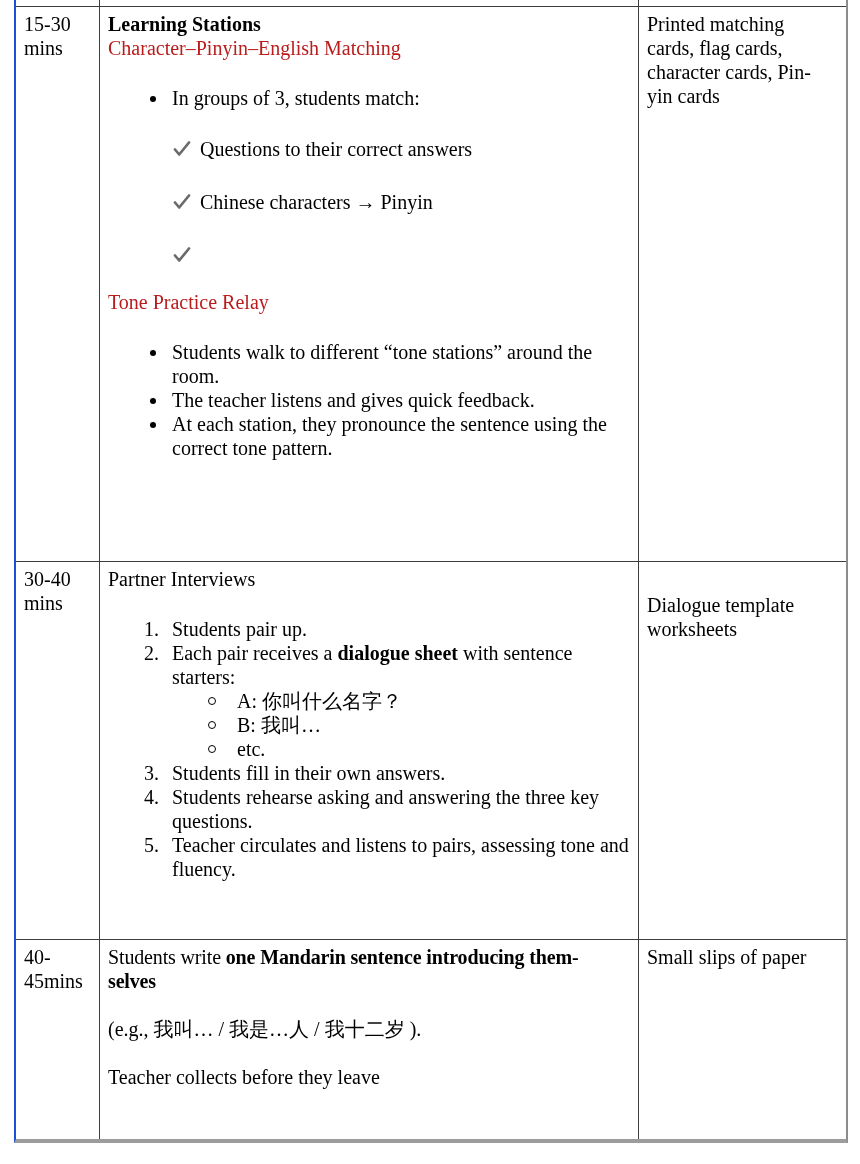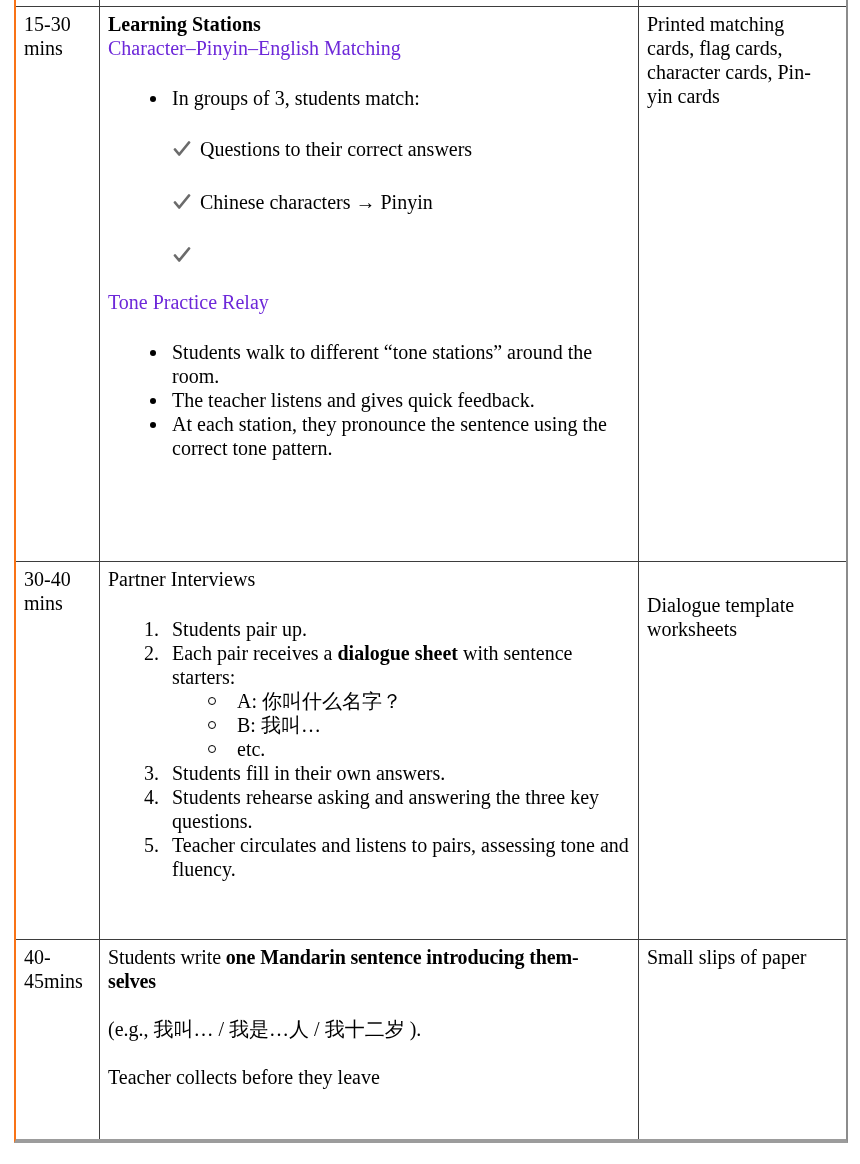--- a/index.html
+++ b/index.html
@@ -2,39 +2,39 @@
 <html><head>
 <meta charset="utf-8">
 <style>
   * { margin:0; padding:0; box-sizing:border-box; }
   html,body { width:860px; height:1164px; background:#ffffff; }
   body { font-family:"Liberation Serif","DejaVu Serif",serif; font-size:20px; line-height:24px; color:#000; position:relative; }
 
   .lesson-table {
     position:absolute; left:14px; top:0;
     width:834px;
-    border-left:2px solid #f97316;
+    border-left:2px solid #1d4ed8;
     border-right:2px solid #8c8c8c;
     border-bottom:4px solid #9c9c9c;
     background:#fff;
   }
   .row { display:grid; grid-template-columns:84px 539px 1fr; border-bottom:1px solid #3d3d3d; }
   .row:last-child { border-bottom:none; }
   .row-sliver { height:7px; }
   .row-1 { height:555px; }
   .row-2 { height:378px; }
   .row-3 { height:199px; }
 
   .cell { padding:5px 6px 0 8px; overflow:hidden; }
   .cell-time, .cell-activity { border-right:1px solid #3d3d3d; }
   .cell-materials { padding-right:16px; }
   .pre { white-space:pre-line; }
 
   .bold { font-weight:bold; }
-  .green { color:#6d28d9; }
+  .green { color:#b91c1c; }
 
   .mb26 { margin-bottom:26px; }
   .mb27 { margin-bottom:27px; }
   .mb29 { margin-bottom:29px; }
   .mb24 { margin-bottom:24px; }
   .mt26 { margin-top:26px; }
 
   
   .li { display:flex; }
   .ul1 { padding-left:42px; }

